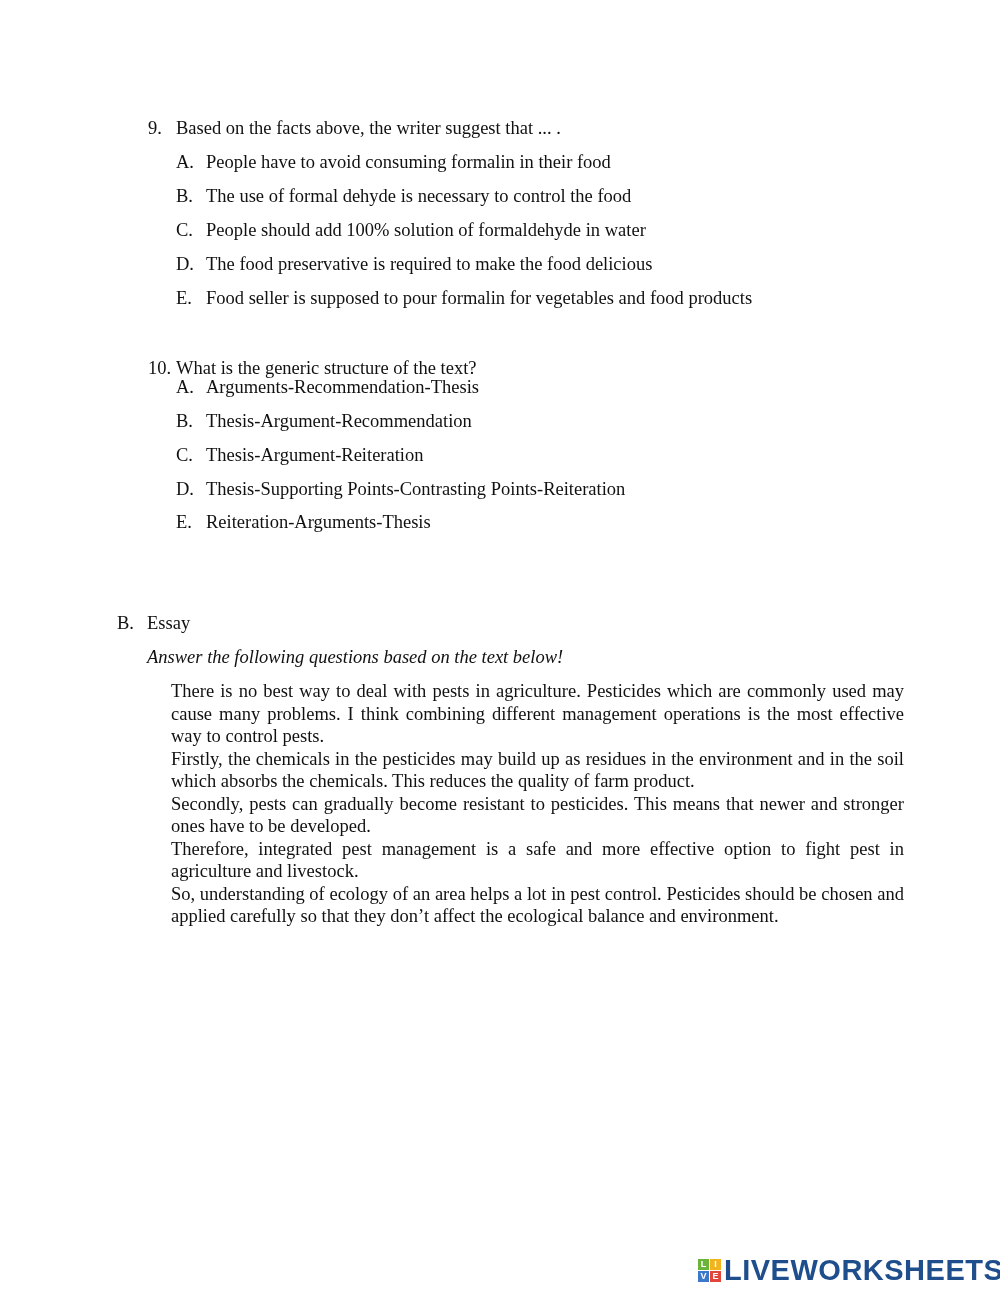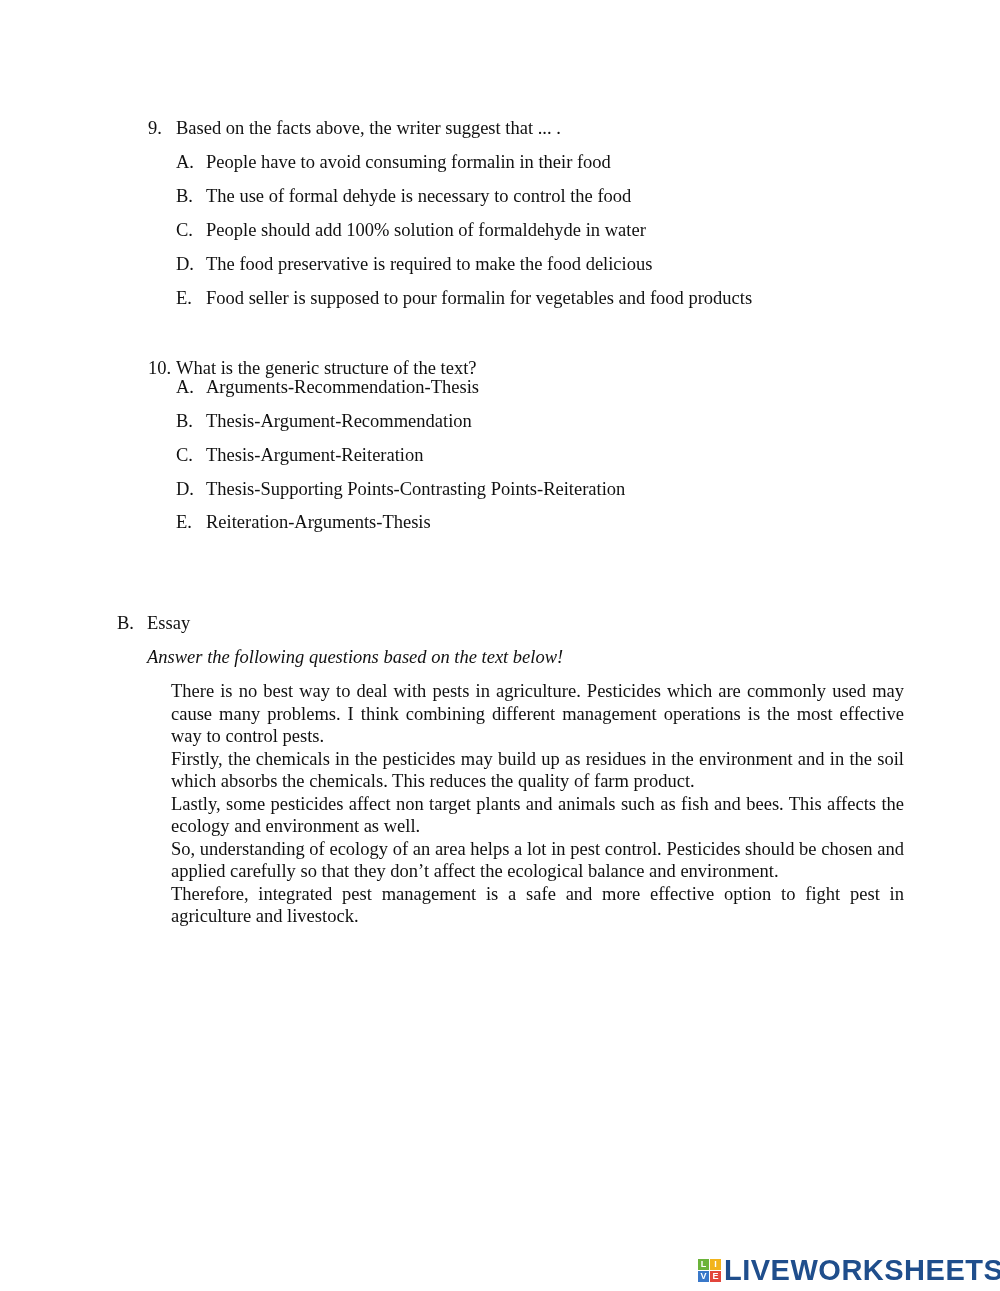--- a/index.html
+++ b/index.html
@@ -85,23 +85,23 @@
   <div class="section-head">
     <span class="section-letter">B.</span>
     <span>Essay</span>
   </div>
 </div>
 <div class="instruction">Answer the following questions based on the text below!</div>
 
 <div class="essay">
   <p>There is no best way to deal with pests in agriculture. Pesticides which are commonly used may cause many problems. I think combining different management operations is the most effective way to control pests.</p>
   <p>Firstly, the chemicals in the pesticides may build up as residues in the environment and in the soil which absorbs the chemicals. This reduces the quality of farm product.</p>
-  <p>Lastly, some pesticides affect non target plants and animals such as fish and bees. This affects the ecology and environment as well.</p>
+  <p>Secondly, pests can gradually become resistant to pesticides. This means that newer and stronger ones have to be developed.</p>
+  <p>Therefore, integrated pest management is a safe and more effective option to fight pest in agriculture and livestock.</p>
   <p>So, understanding of ecology of an area helps a lot in pest control. Pesticides should be chosen and applied carefully so that they don’t affect the ecological balance and environment.</p>
-  <p>Therefore, integrated pest management is a safe and more effective option to fight pest in agriculture and livestock.</p>
 </div>
 
 <div class="logo">
   <div class="tiles">
     <span class="tile" style="background:#6bb33a">L</span>
     <span class="tile" style="background:#f2b41c">I</span>
     <span class="tile" style="background:#3a78c9">V</span>
     <span class="tile" style="background:#e2453c">E</span>
   </div>
   <span class="logo-word" style="color:#1f4e8c">LIVEWORKSHEETS</span>

